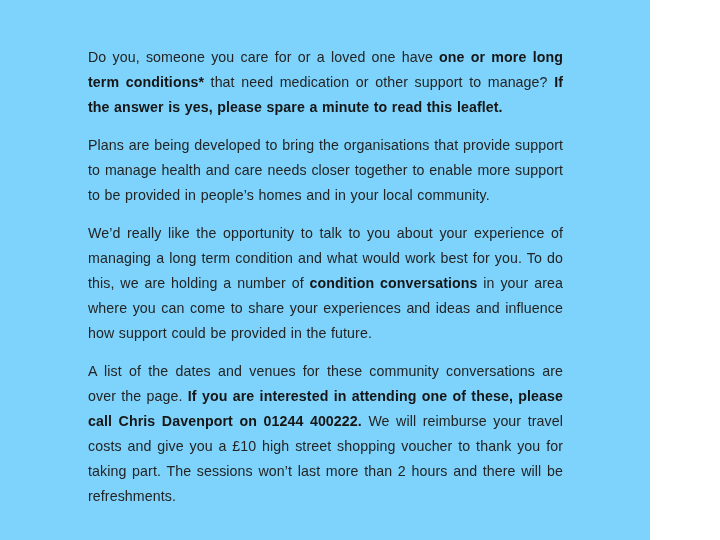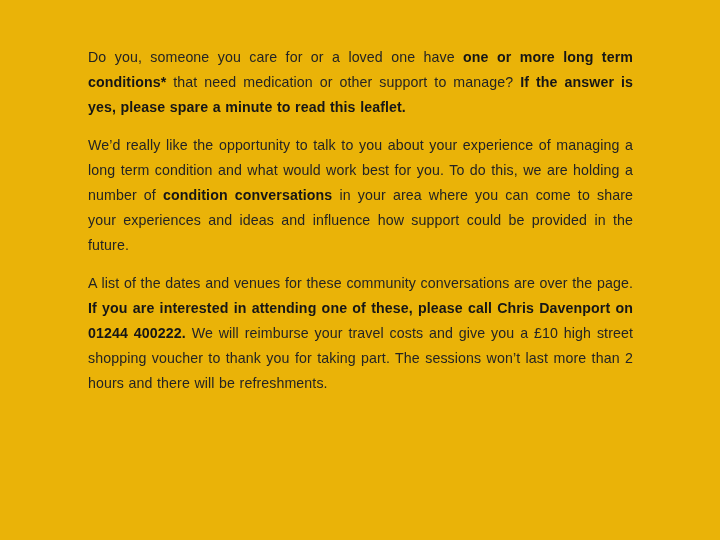--- a/index.html
+++ b/index.html
@@ -7,24 +7,24 @@
     padding: 0;
   }
   body {
     width: 720px;
     height: 540px;
     background: #ffffff;
     overflow: hidden;
   }
   .page {
     box-sizing: border-box;
-    width: 720px;
+    width: 650px;
     height: 540px;
     padding: 45px 87px 0 88px;
-    background: #eab308;
+    background: #7dd3fc;
   }
   .para {
     margin: 0 0 13px 0;
     font-family: "Liberation Sans", sans-serif;
     font-size: 14.2px;
     line-height: 25px;
     color: #242424;
     text-align: justify;
     text-justify: inter-word;
     letter-spacing: 0.1px;
@@ -34,16 +34,17 @@
     font-weight: 700;
     color: #161616;
   }
 </style>
 </head>
 <body>
 
 <main class="page">
   <div>
       <p class="para"><span>Do you, someone you care for or a loved one have </span><b>one or more long term conditions*</b><span> that need medication or other support to manage? </span><b>If the answer is yes, please spare a minute to read this leaflet.</b></p>
+      <p class="para"><span>Plans are being developed to bring the organisations that provide support to manage health and care needs closer together to enable more support to be provided in people’s homes and in your local community.</span></p>
       <p class="para"><span>We’d really like the opportunity to talk to you about your experience of managing a long term condition and what would work best for you. To do this, we are holding a number of </span><b>condition conversations</b><span> in your area where you can come to share your experiences and ideas and influence how support could be provided in the future.</span></p>
       <p class="para"><span>A list of the dates and venues for these community conversations are over the page. </span><b>If you are interested in attending one of these, please call Chris Davenport on 01244 400222.</b><span> We will reimburse your travel costs and give you a £10 high street shopping voucher to thank you for taking part. The sessions won’t last more than 2 hours and there will be refreshments.</span></p>
     </div>
 </main>
 
 </body></html>

